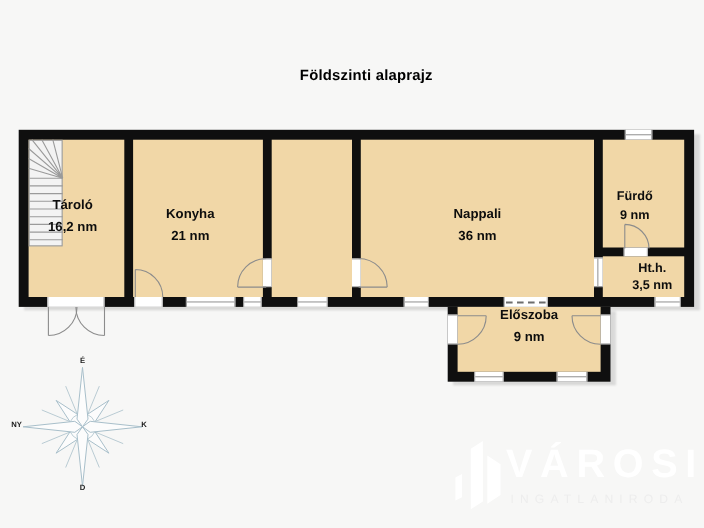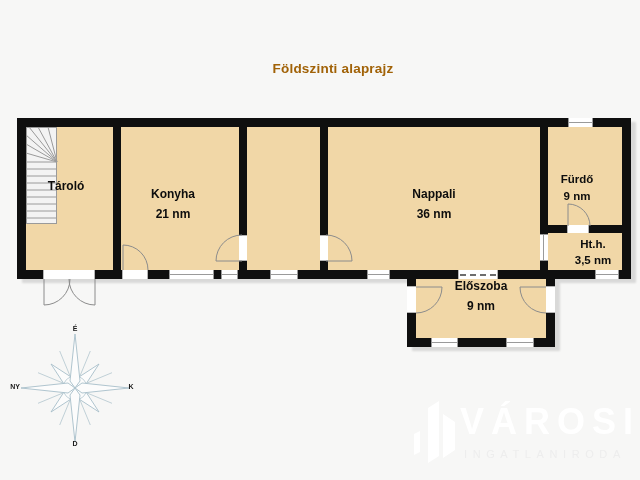--- a/index.html
+++ b/index.html
@@ -1,19 +1,19 @@
 <!DOCTYPE html>
 <html><head>
 <meta charset="utf-8">
 <style>
   html,body{margin:0;padding:0;background:#f7f7f6;}
   .canvas{position:relative;width:640px;height:480px;background:#f7f7f6;overflow:hidden;
           font-family:"Liberation Sans","DejaVu Sans",sans-serif;}
   .abs{position:absolute;}
-  .title{left:203px;top:61px;width:260px;text-align:center;font-size:13.5px;font-weight:bold;color:#a16207;letter-spacing:0.2px;}
+  .title{left:203px;top:61px;width:260px;text-align:center;font-size:13.5px;font-weight:bold;color:#000000;letter-spacing:0.2px;}
   .wallblock{background:#0f0f0f;box-shadow:5px 4px 2px rgba(0,0,0,0.12);}
   .room{background:#f1d7a7;}
   .room-label{text-align:center;font-weight:bold;color:#0d0d0d;font-size:12px;}
   .room-label .ln{display:block;}
   .lh20 .ln{line-height:20px;}
   .lh17 .ln{line-height:17px;font-size:11.5px;}
   .lh16 .ln{line-height:16px;font-size:11.5px;margin-left:16px;}
   .win{background:#ffffff;border-left:1px solid #9a9a9a;border-right:1px solid #9a9a9a;box-sizing:border-box;}
   .win::after{content:"";position:absolute;left:0;right:0;top:50%;margin-top:-1px;border-top:1px solid #9a9a9a;}
   .winv{background:#ffffff;border-top:1px solid #9a9a9a;border-bottom:1px solid #9a9a9a;box-sizing:border-box;}
@@ -92,20 +92,21 @@
       <circle cx="75" cy="388" r="12" fill="none" stroke-width="0.7"></circle>
       <path d="M75,334 L80,381 L75,388 L70,381 Z"></path>
       <path d="M75,442 L80,395 L75,388 L70,395 Z"></path>
       <path d="M21,388 L68,383 L75,388 L68,393 Z"></path>
       <path d="M129,388 L82,383 L75,388 L82,393 Z"></path>
     </g>
   </svg>
 
   <div class="abs room-label lh20" style="left:16px;top:176px;width:100px;">
     <span class="ln">Tároló</span>
+    <span class="ln">16,2 nm</span>
   </div>
   <div class="abs room-label lh20" style="left:121px;top:184px;width:104px;">
     <span class="ln">Konyha</span>
     <span class="ln">21 nm</span>
   </div>
   <div class="abs room-label lh20" style="left:328px;top:184px;width:212px;">
     <span class="ln">Nappali</span>
     <span class="ln">36 nm</span>
   </div>
   <div class="abs room-label lh17" style="left:548px;top:171px;width:58px;">

